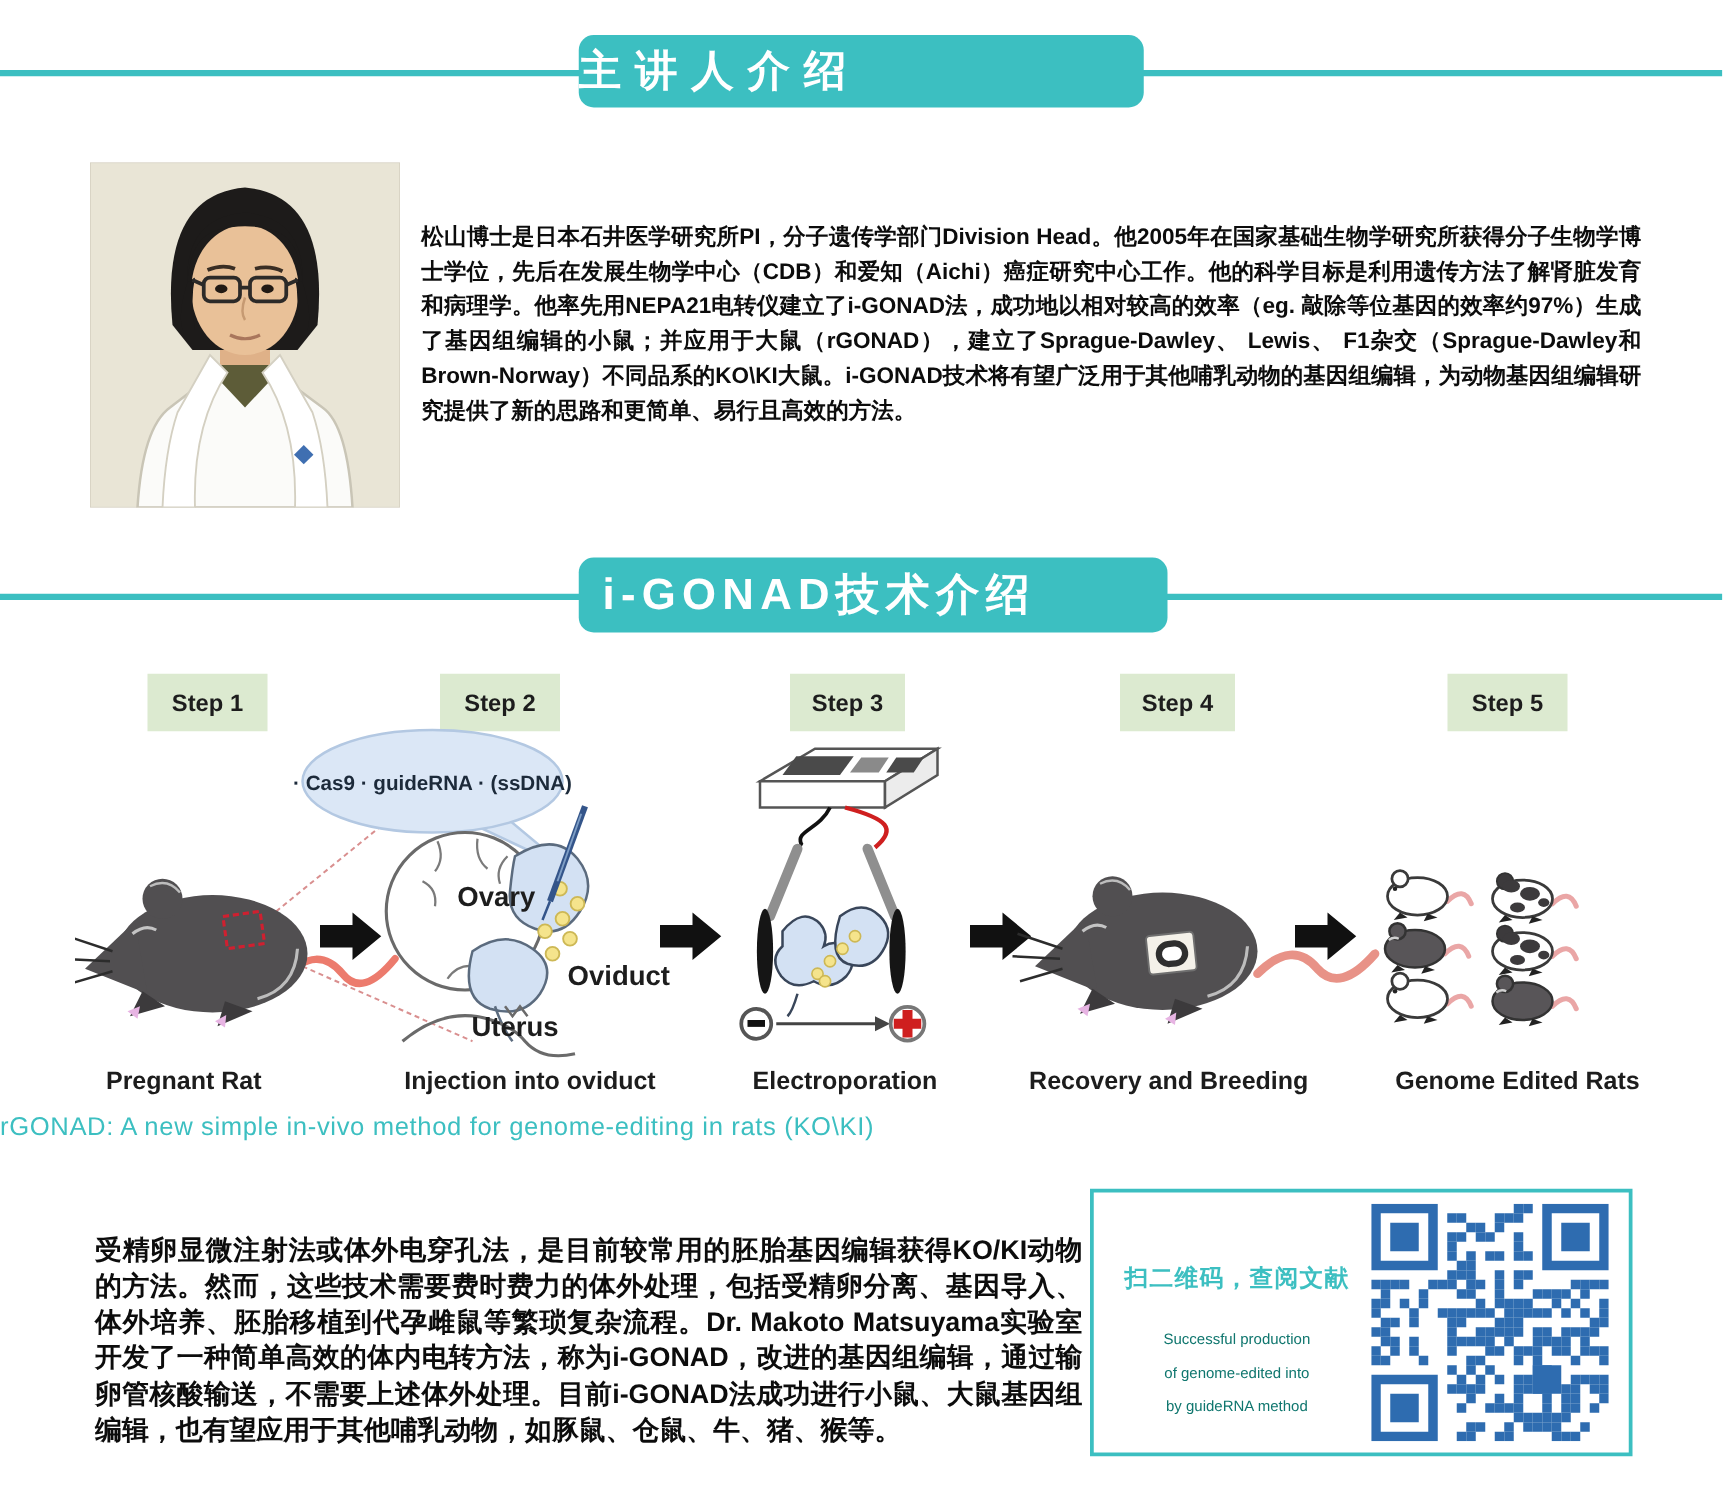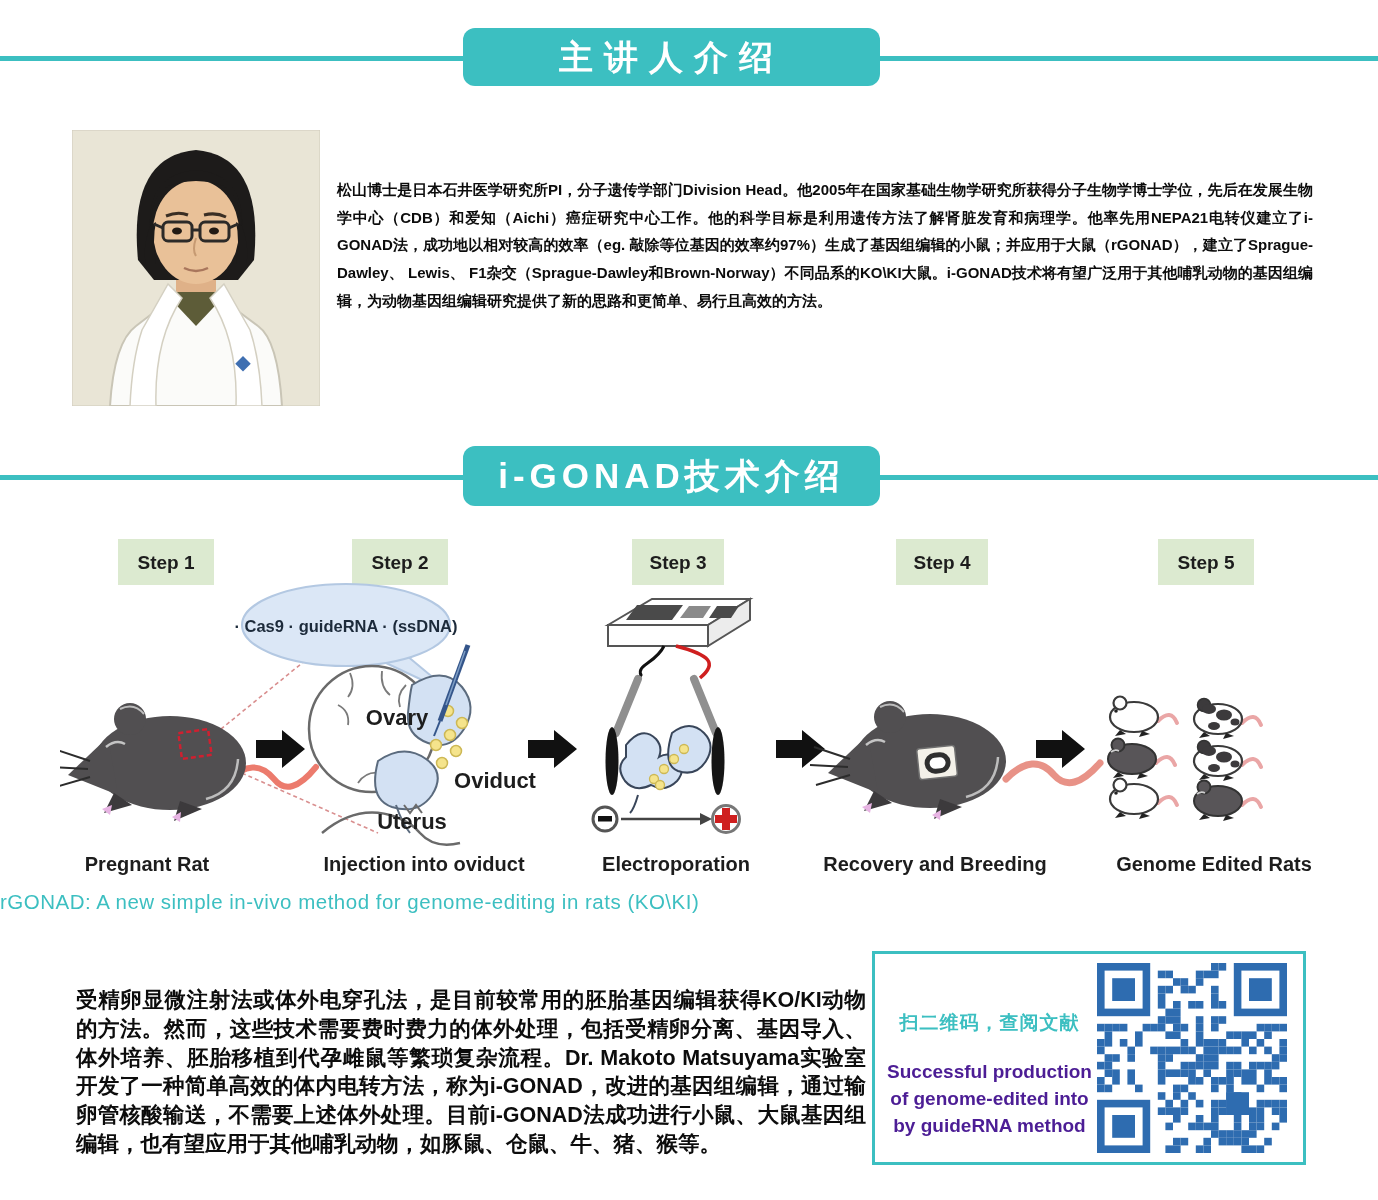--- a/index.html
+++ b/index.html
@@ -4,50 +4,50 @@
 <style>
   html,body{margin:0;padding:0;background:#fff;}
   #page{
     position:relative;width:1378px;height:1200px;background:#ffffff;overflow:hidden;
     font-family:"Liberation Sans","DejaVu Sans",sans-serif;color:#111;
   }
   .rule{position:absolute;left:0;right:0;height:5px;background:#3cbfc1;z-index:1;}
   #rule-top{top:56px;}
   #rule-mid{top:475px;}
   .banner{
-    position:absolute;left:463px;width:417px;height:58px;background:#3cbfc1;
-    border-radius:12px;z-index:2;color:#fff;font-weight:bold;text-align:center;
+    position:absolute;left:463px;width:452px;height:58px;background:#3cbfc1;
+    border-radius:12px;z-index:2;color:#fff;font-weight:bold;
   }
   #banner-speaker{top:28px;font-size:34px;line-height:58px;letter-spacing:11px;}
-  #banner-tech{top:446px;height:60px;font-size:35px;line-height:60px;letter-spacing:5px;}
+  #banner-tech{top:446px;height:60px;font-size:35px;line-height:60px;letter-spacing:5px;padding-left:19px;}
   #photo{position:absolute;left:72px;top:130px;width:248px;height:276px;}
   #speaker-name{
     position:absolute;left:337px;top:134px;color:#3cbfc1;font-size:28px;
     font-weight:bold;letter-spacing:2px;
   }
   #speaker-bio{
-    position:absolute;left:337px;top:176px;width:976px;font-size:15px;
+    position:absolute;left:337px;top:176px;width:976px;font-size:18px;
     line-height:27.7px;font-weight:bold;text-align:justify;color:#0c0c0c;
   }
   #diagram{position:absolute;left:60px;top:533px;width:1260px;height:352px;}
   #diagram-caption{
     position:absolute;left:0;right:0;top:890px;text-align:left;color:#3cbfc1;
     font-size:20.5px;font-weight:normal;letter-spacing:0.5px;
   }
   #bottom-paragraph{
     position:absolute;left:76px;top:986px;width:790px;font-size:21.5px;
     line-height:28.8px;font-weight:bold;text-align:justify;color:#0c0c0c;
   }
   #qr-box{
     position:absolute;left:872px;top:951px;width:434px;height:214px;
     border:3px solid #3cbfc1;box-sizing:border-box;background:#fff;
   }
   #qr-text{position:absolute;left:12px;top:56px;width:205px;text-align:center;}
   #qr-title{color:#3cbfc1;font-size:19px;font-weight:bold;letter-spacing:1px;margin-bottom:22px;}
-  .qr-line{color:#4c1d95;font-size:19px;font-weight:bold;line-height:27px;}
+  .qr-line{color:#0f766e;font-size:12px;font-weight:normal;line-height:27px;}
   #qr{position:absolute;left:222px;top:9px;width:190px;height:190px;}
   svg text{font-family:"Liberation Sans","DejaVu Sans",sans-serif;}
   .stepbox{fill:#dcead0;}
   .steplabel{font-size:19px;font-weight:bold;fill:#1d1d1d;}
   .stepcap{font-size:20px;font-weight:bold;fill:#1d1d1d;}
   .organlabel{font-size:22px;font-weight:bold;fill:#1d1d1d;}
 </style>
 </head>
 <body>
 

